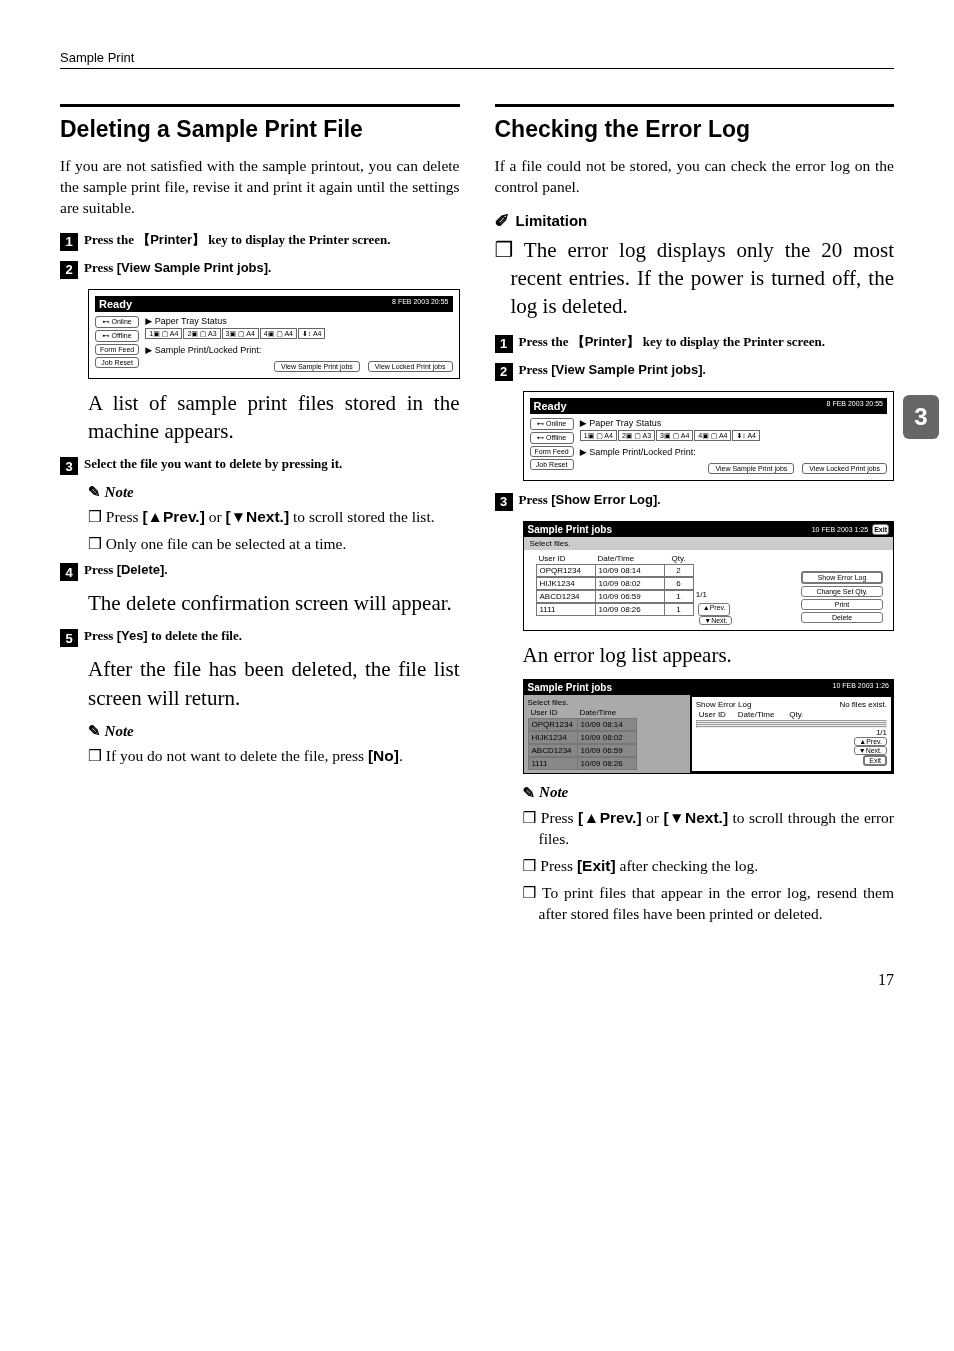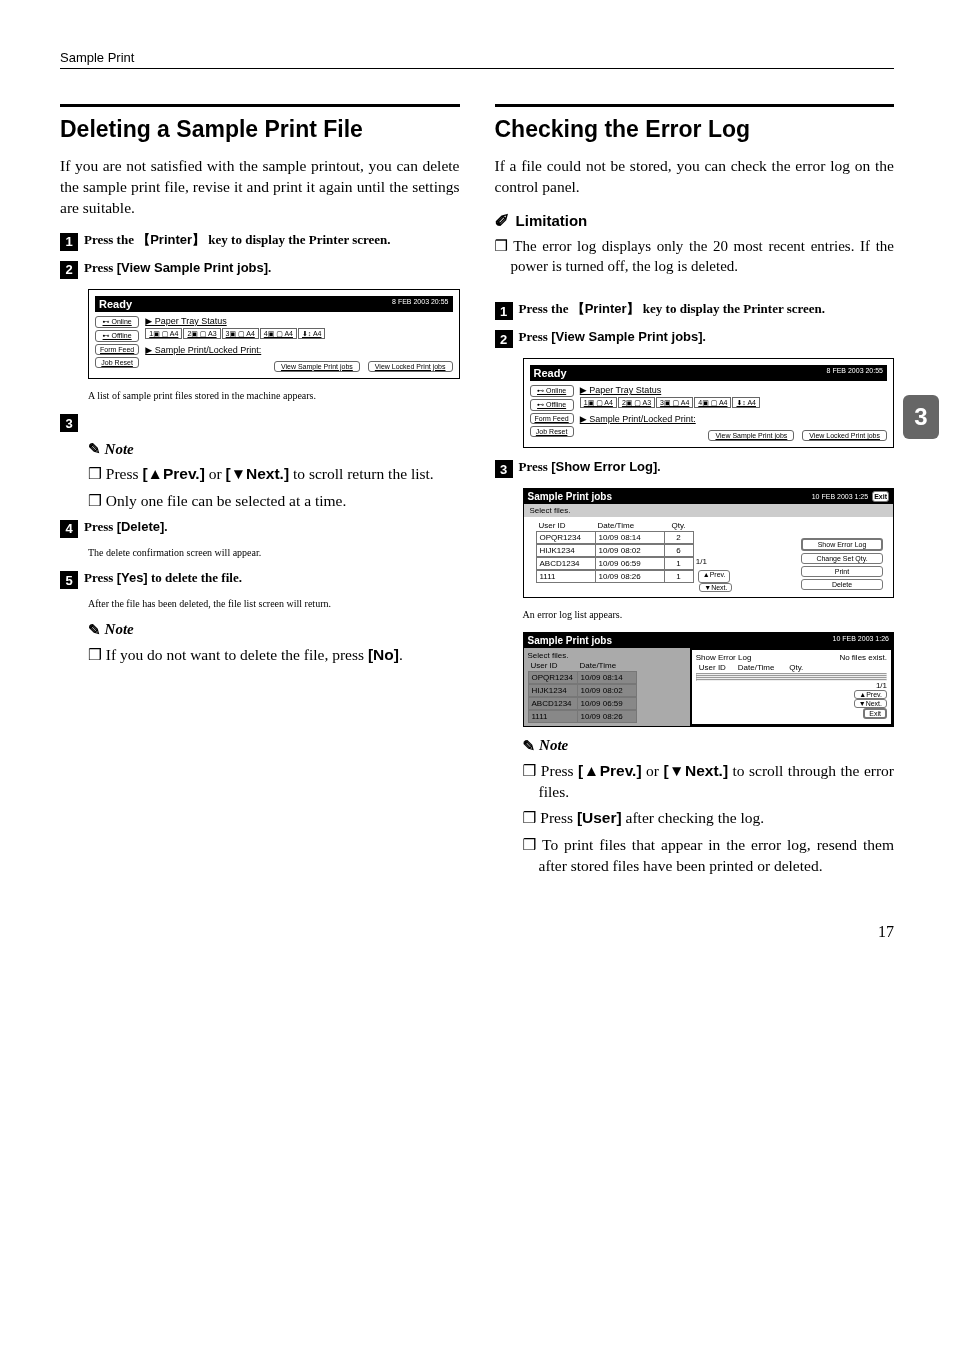--- a/index.html
+++ b/index.html
@@ -75,21 +75,20 @@
     .step-text { font-size: 13px; font-weight: bold; line-height: 1.35; }
     .btn-label { font-family: Arial, sans-serif; font-weight: bold; }
     .key-label { font-family: Arial, sans-serif; font-weight: bold; }
     .figure {
       margin: 10px 0 10px 28px;
       border: 1px solid #000;
       padding: 6px;
       font-family: Arial, sans-serif;
       font-size: 9px;
       background: #fff;
-      text-decoration: underline;
     }
     .fig-ready { background:#000; color:#fff; padding:2px 4px; font-weight:bold; font-size:11px; display:flex; justify-content:space-between; }
     .fig-ready .ts{ font-size:7px; font-weight:normal; }
     .fig-body { display:flex; gap:6px; padding-top:4px; }
     .fig-left-btns { display:flex; flex-direction:column; gap:2px; }
     .fig-btn { border:1px solid #666; border-radius:3px; padding:1px 4px; font-size:7px; text-align:center; min-width:40px; }
     .fig-right { flex:1; }
     .fig-trays { display:flex; gap:1px; margin-top:2px; }
     .tray { border:1px solid #666; padding:1px 3px; font-size:7px; line-height:1; }
     .fig-bottom-row{ display:flex; gap:8px; justify-content:flex-end; margin-top:6px; }
@@ -136,27 +135,27 @@
       font-size: 15.5px;
       line-height: 1.35;
       text-align: justify;
       padding-left: 16px;
       text-indent: -16px;
       margin-bottom: 6px;
     }
     ul.notes > li::before { content: "❒ "; }
     ul.limit-list { list-style:none; }
     ul.limit-list > li{
-      font-size:15px; line-height:1.35; text-align:justify;
-      padding-left:16px; text-indent:-16px; margin-bottom:24px;
+      font-size:21px; line-height:1.35; text-align:justify;
+      padding-left:16px; text-indent:-16px; margin-bottom:12px;
     }
     ul.limit-list > li::before{ content:"❒ "; }
     .indent-body{
       margin-left:28px;
-      font-size:10px; line-height:1.35; text-align:justify;
+      font-size:21px; line-height:1.35; text-align:justify;
       margin-bottom:10px;
     }
     .page-num{
       text-align:right; font-size:16px; margin-top:40px;
       font-family: Georgia, serif;
     }
   </style>
 </head>
 <body>
 
@@ -216,28 +215,29 @@
             <div class="wide-btn">View Locked Print jobs</div>
           </div>
         </div>
       </div>
     </div>
 
     <p class="indent-body">A list of sample print files stored in the machine appears.</p>
 
     <div class="step">
       <span class="step-num">3</span>
+      <span class="step-text">Select the file you want to delete by pressing it.</span>
     </div>
 
     <div class="note-h">
         <span class="pencil">✎</span>
         <span>Note</span>
       </div>
     <ul class="notes">
-      <li><span>Press </span><span class="btn-label">[▲Prev.]</span><span> or </span><span class="btn-label">[▼Next.]</span><span> to scroll return the list.</span></li>
+      <li><span>Press </span><span class="btn-label">[▲Prev.]</span><span> or </span><span class="btn-label">[▼Next.]</span><span> to scroll stored the list.</span></li>
       <li>Only one file can be selected at a time.</li>
     </ul>
 
     <div class="step">
       <span class="step-num">4</span>
       <span class="step-text"><span>Press </span><span class="btn-label">[Delete]</span><span>.</span></span>
     </div>
     <p class="indent-body">The delete confirmation screen will appear.</p>
 
     <div class="step">
@@ -412,19 +412,19 @@
         </div>
       </div>
     </div>
 
     <div class="note-h">
         <span class="pencil">✎</span>
         <span>Note</span>
       </div>
     <ul class="notes">
       <li><span>Press </span><span class="btn-label">[▲Prev.]</span><span> or </span><span class="btn-label">[▼Next.]</span><span> to scroll through the error files.</span></li>
-      <li><span>Press </span><span class="btn-label">[User]</span><span> after checking the log.</span></li>
+      <li><span>Press </span><span class="btn-label">[Exit]</span><span> after checking the log.</span></li>
       <li>To print files that appear in the error log, resend them after stored files have been printed or deleted.</li>
     </ul>
   </div>
 </div>
 
 <div class="page-num">17</div>
 
 </body></html>

